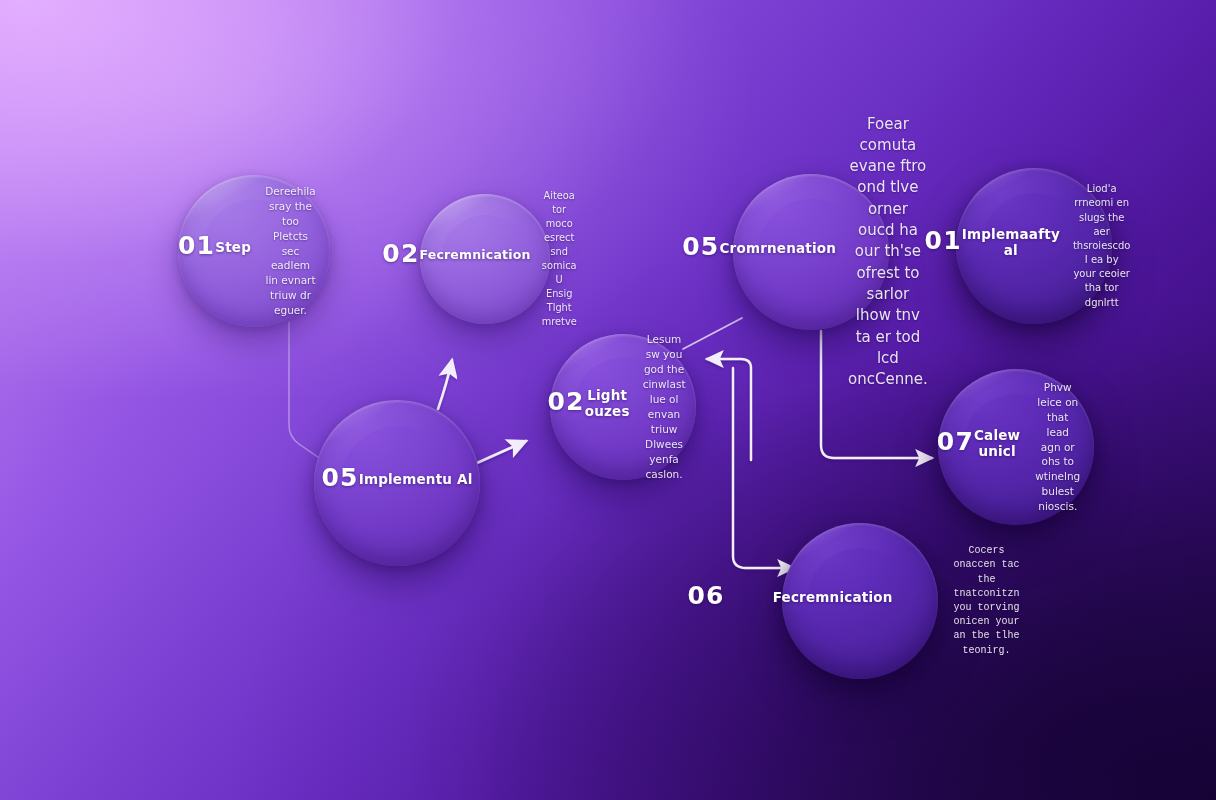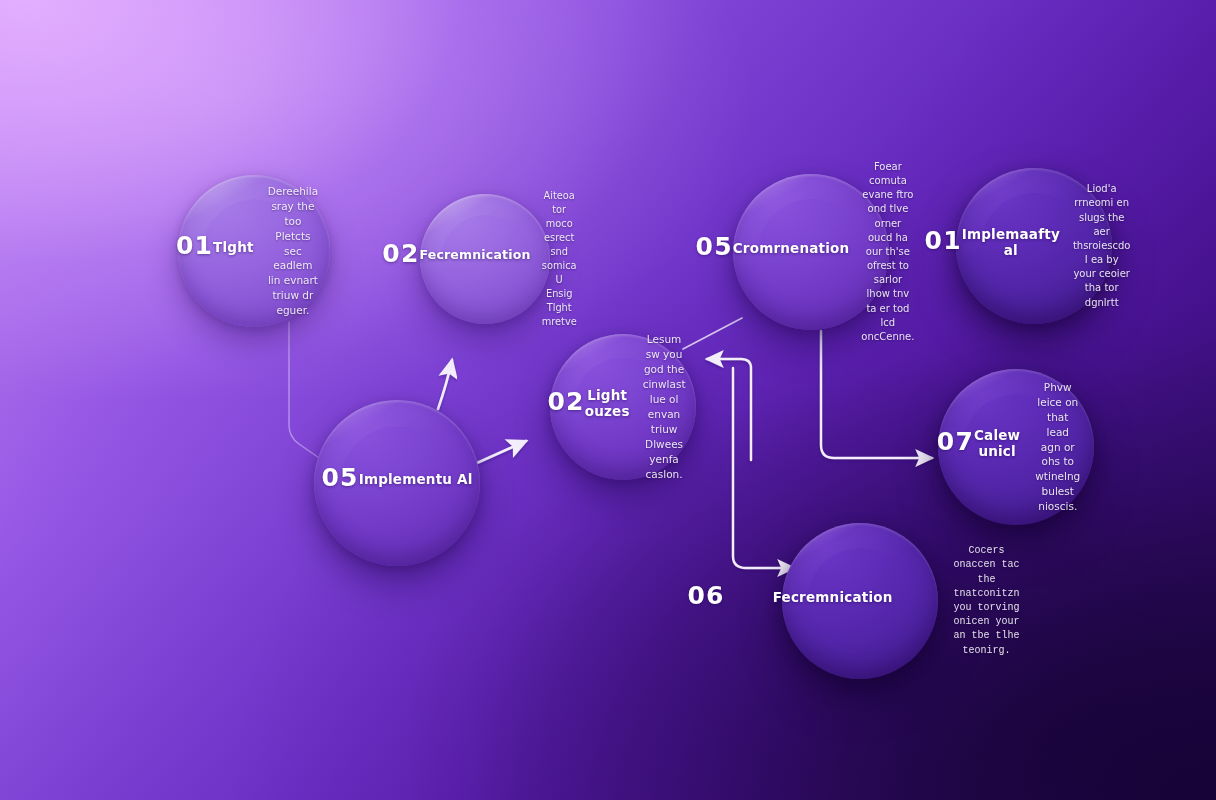--- a/index.html
+++ b/index.html
@@ -158,34 +158,34 @@
 
     <g filter="url(#softshadow)">
       <path d="M733,368 L733,556 Q733,568 746,568 L794,568" fill="none" stroke="#f4eefc" stroke-width="2.4" stroke-linecap="round" marker-end="url(#ah)"></path>
     </g>
   </svg>
 
   <div class="layer" id="nodes">
 
     <div class="node n-light" style="left:178px;top:175px;width:152px;height:152px;">
       <div class="num">01</div>
-      <div class="title">Tlght</div>
+      <div class="title">Step</div>
       <div class="body">Dereehila sray the too Pletcts sec eadlem lin evnart triuw dr eguer.</div>
     </div>
 
     <div class="node n-light" style="left:420px;top:194px;width:130px;height:130px;">
       <div class="num">02</div>
       <div class="title" style="font-size:12.5px;">Fecremnication</div>
       <div class="body" style="font-size:9.8px;padding:0 11px;">Aiteoa tor moco esrect snd somica U Ensig Tlght mretve</div>
     </div>
 
     <div class="node n-mid" style="left:733px;top:174px;width:156px;height:156px;">
       <div class="num">05</div>
       <div class="title">Cromrnenation</div>
-      <div class="body" style="font-size:10px;padding:0 12px;">Foear comuta evane ftro ond tlve orner oucd ha our th'se ofrest to sarlor lhow tnv ta er tod lcd oncCenne.</div>
+      <div class="body" style="font-size:15px;padding:0 12px;">Foear comuta evane ftro ond tlve orner oucd ha our th'se ofrest to sarlor lhow tnv ta er tod lcd oncCenne.</div>
     </div>
 
     <div class="node n-dark" style="left:956px;top:168px;width:156px;height:156px;">
       <div class="num">01</div>
       <div class="title">Implemaafty al</div>
       <div class="body" style="font-size:10px;padding:0 13px;">Liod'a rrneomi en slugs the aer thsroiescdo I ea by your ceoier tha tor dgnlrtt</div>
     </div>
 
     <div class="node n-mid" style="left:314px;top:400px;width:166px;height:166px;">
       <div class="num">05</div>

